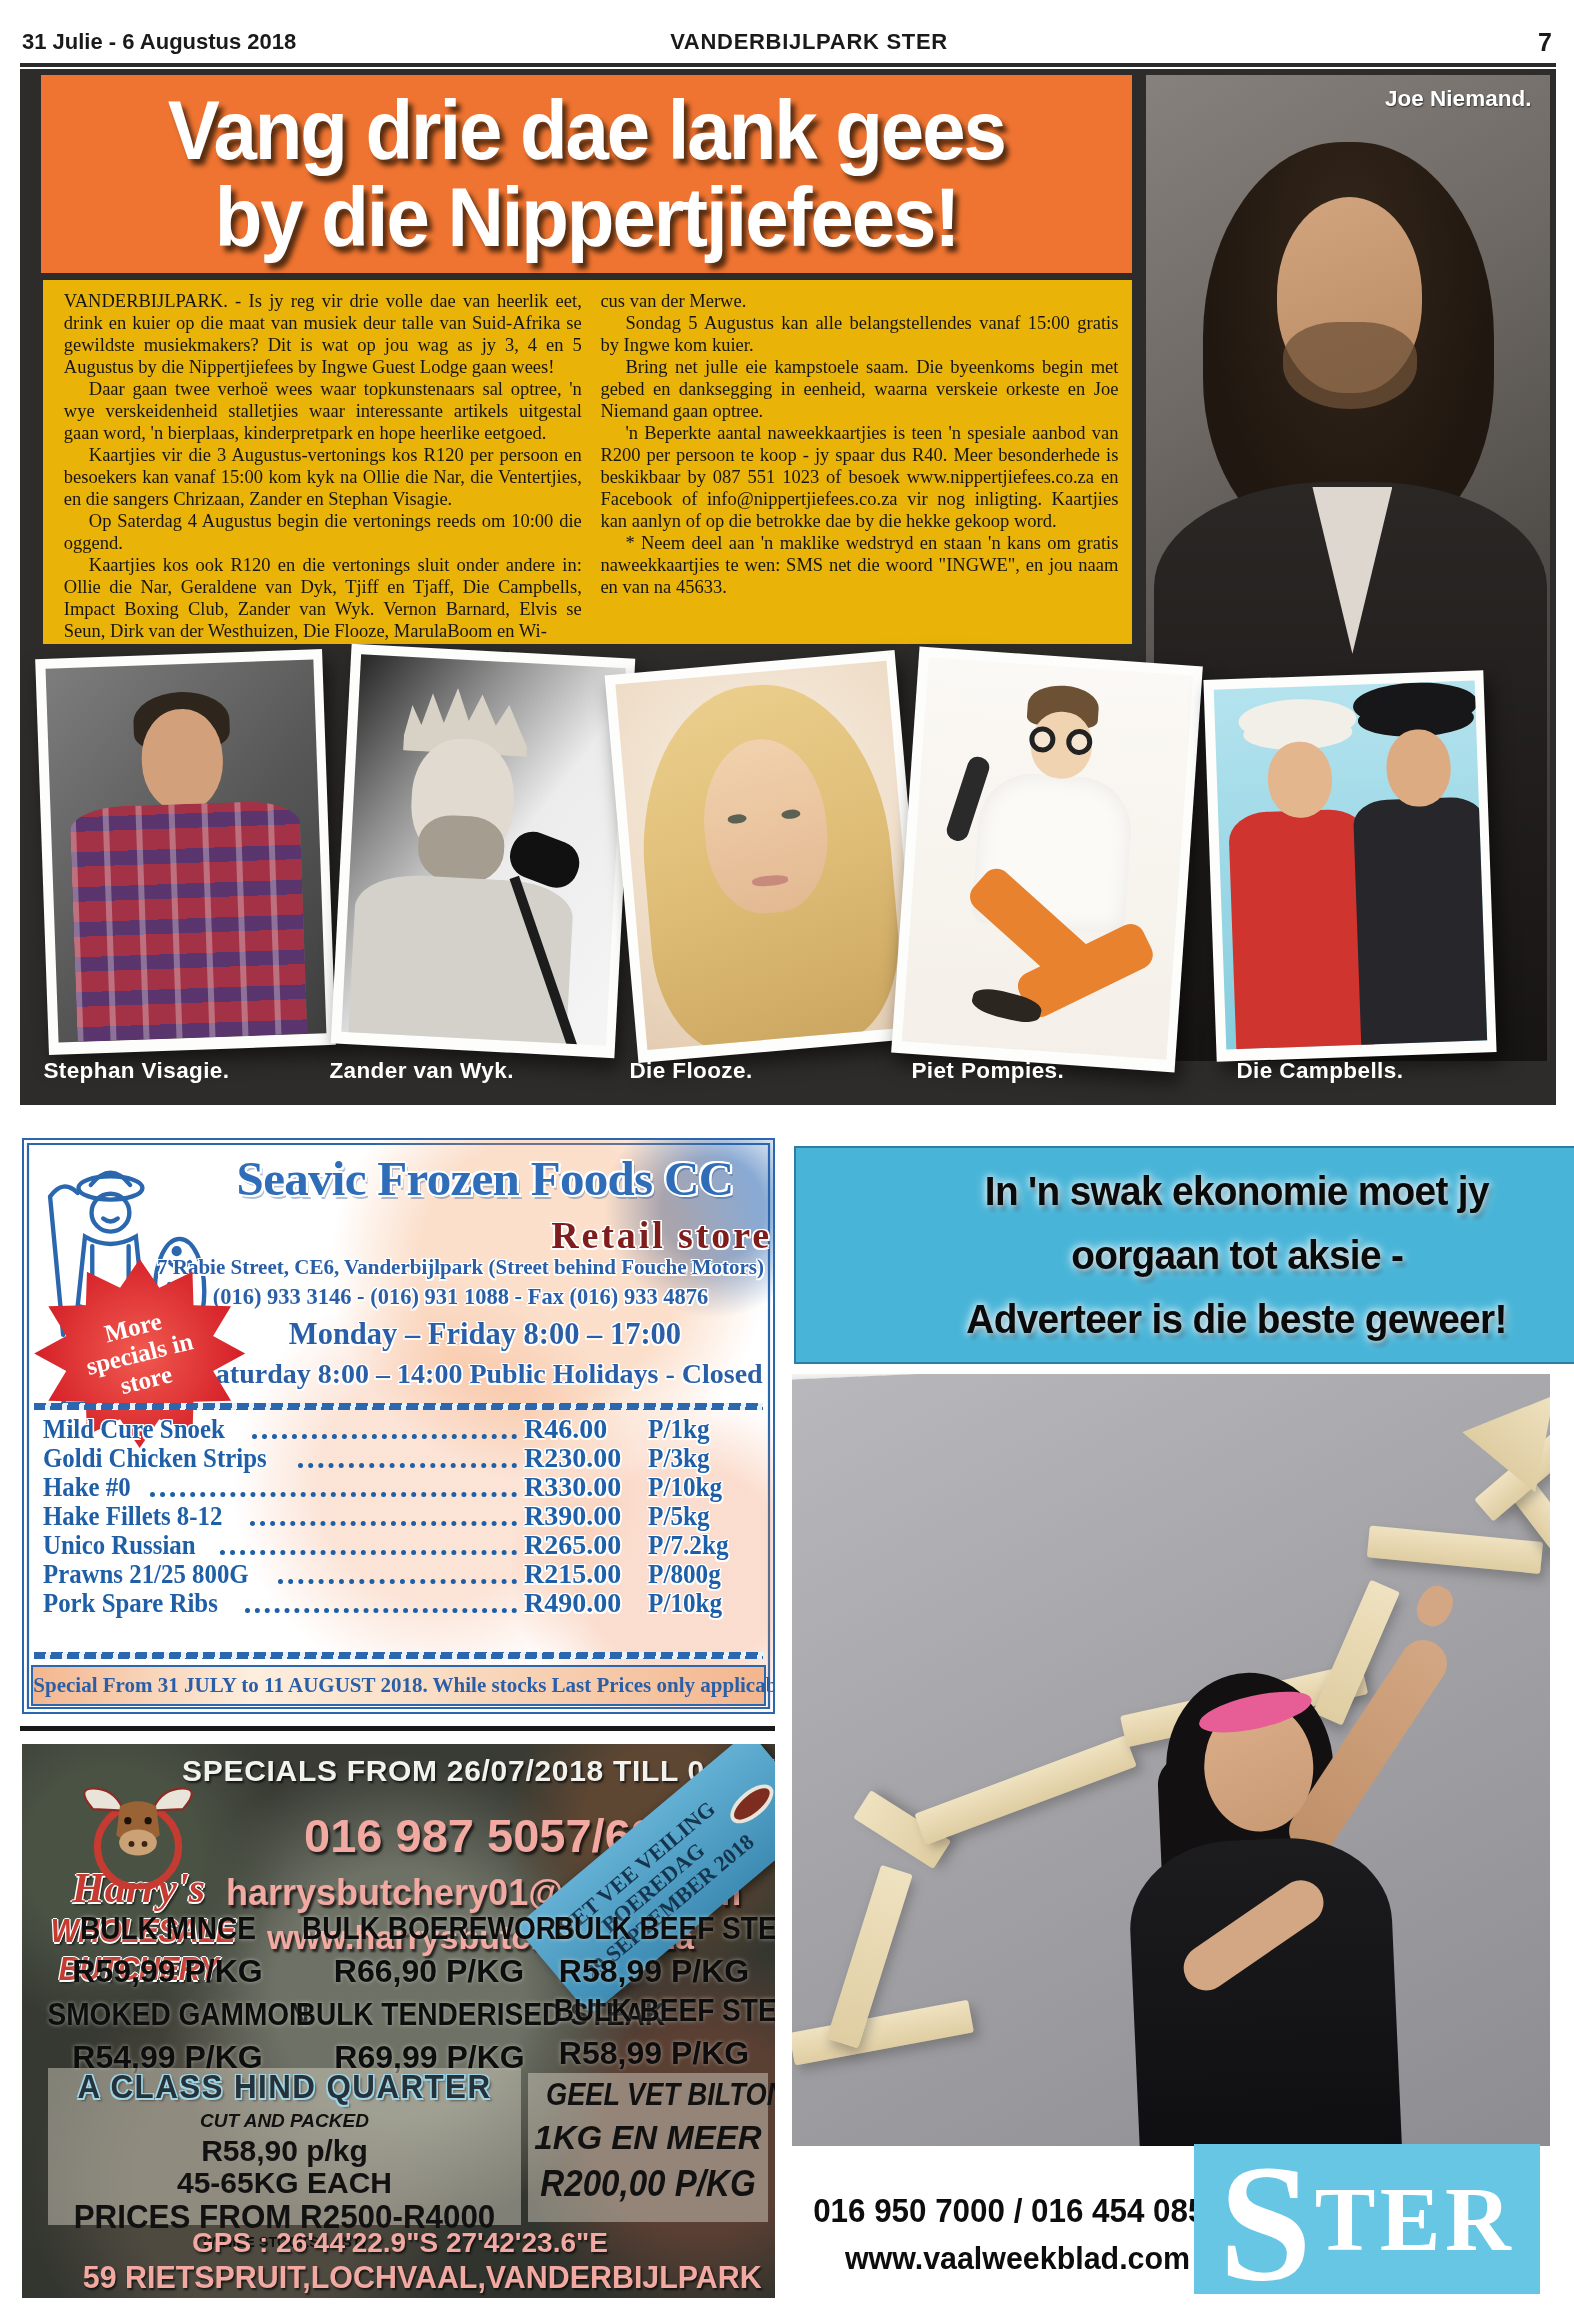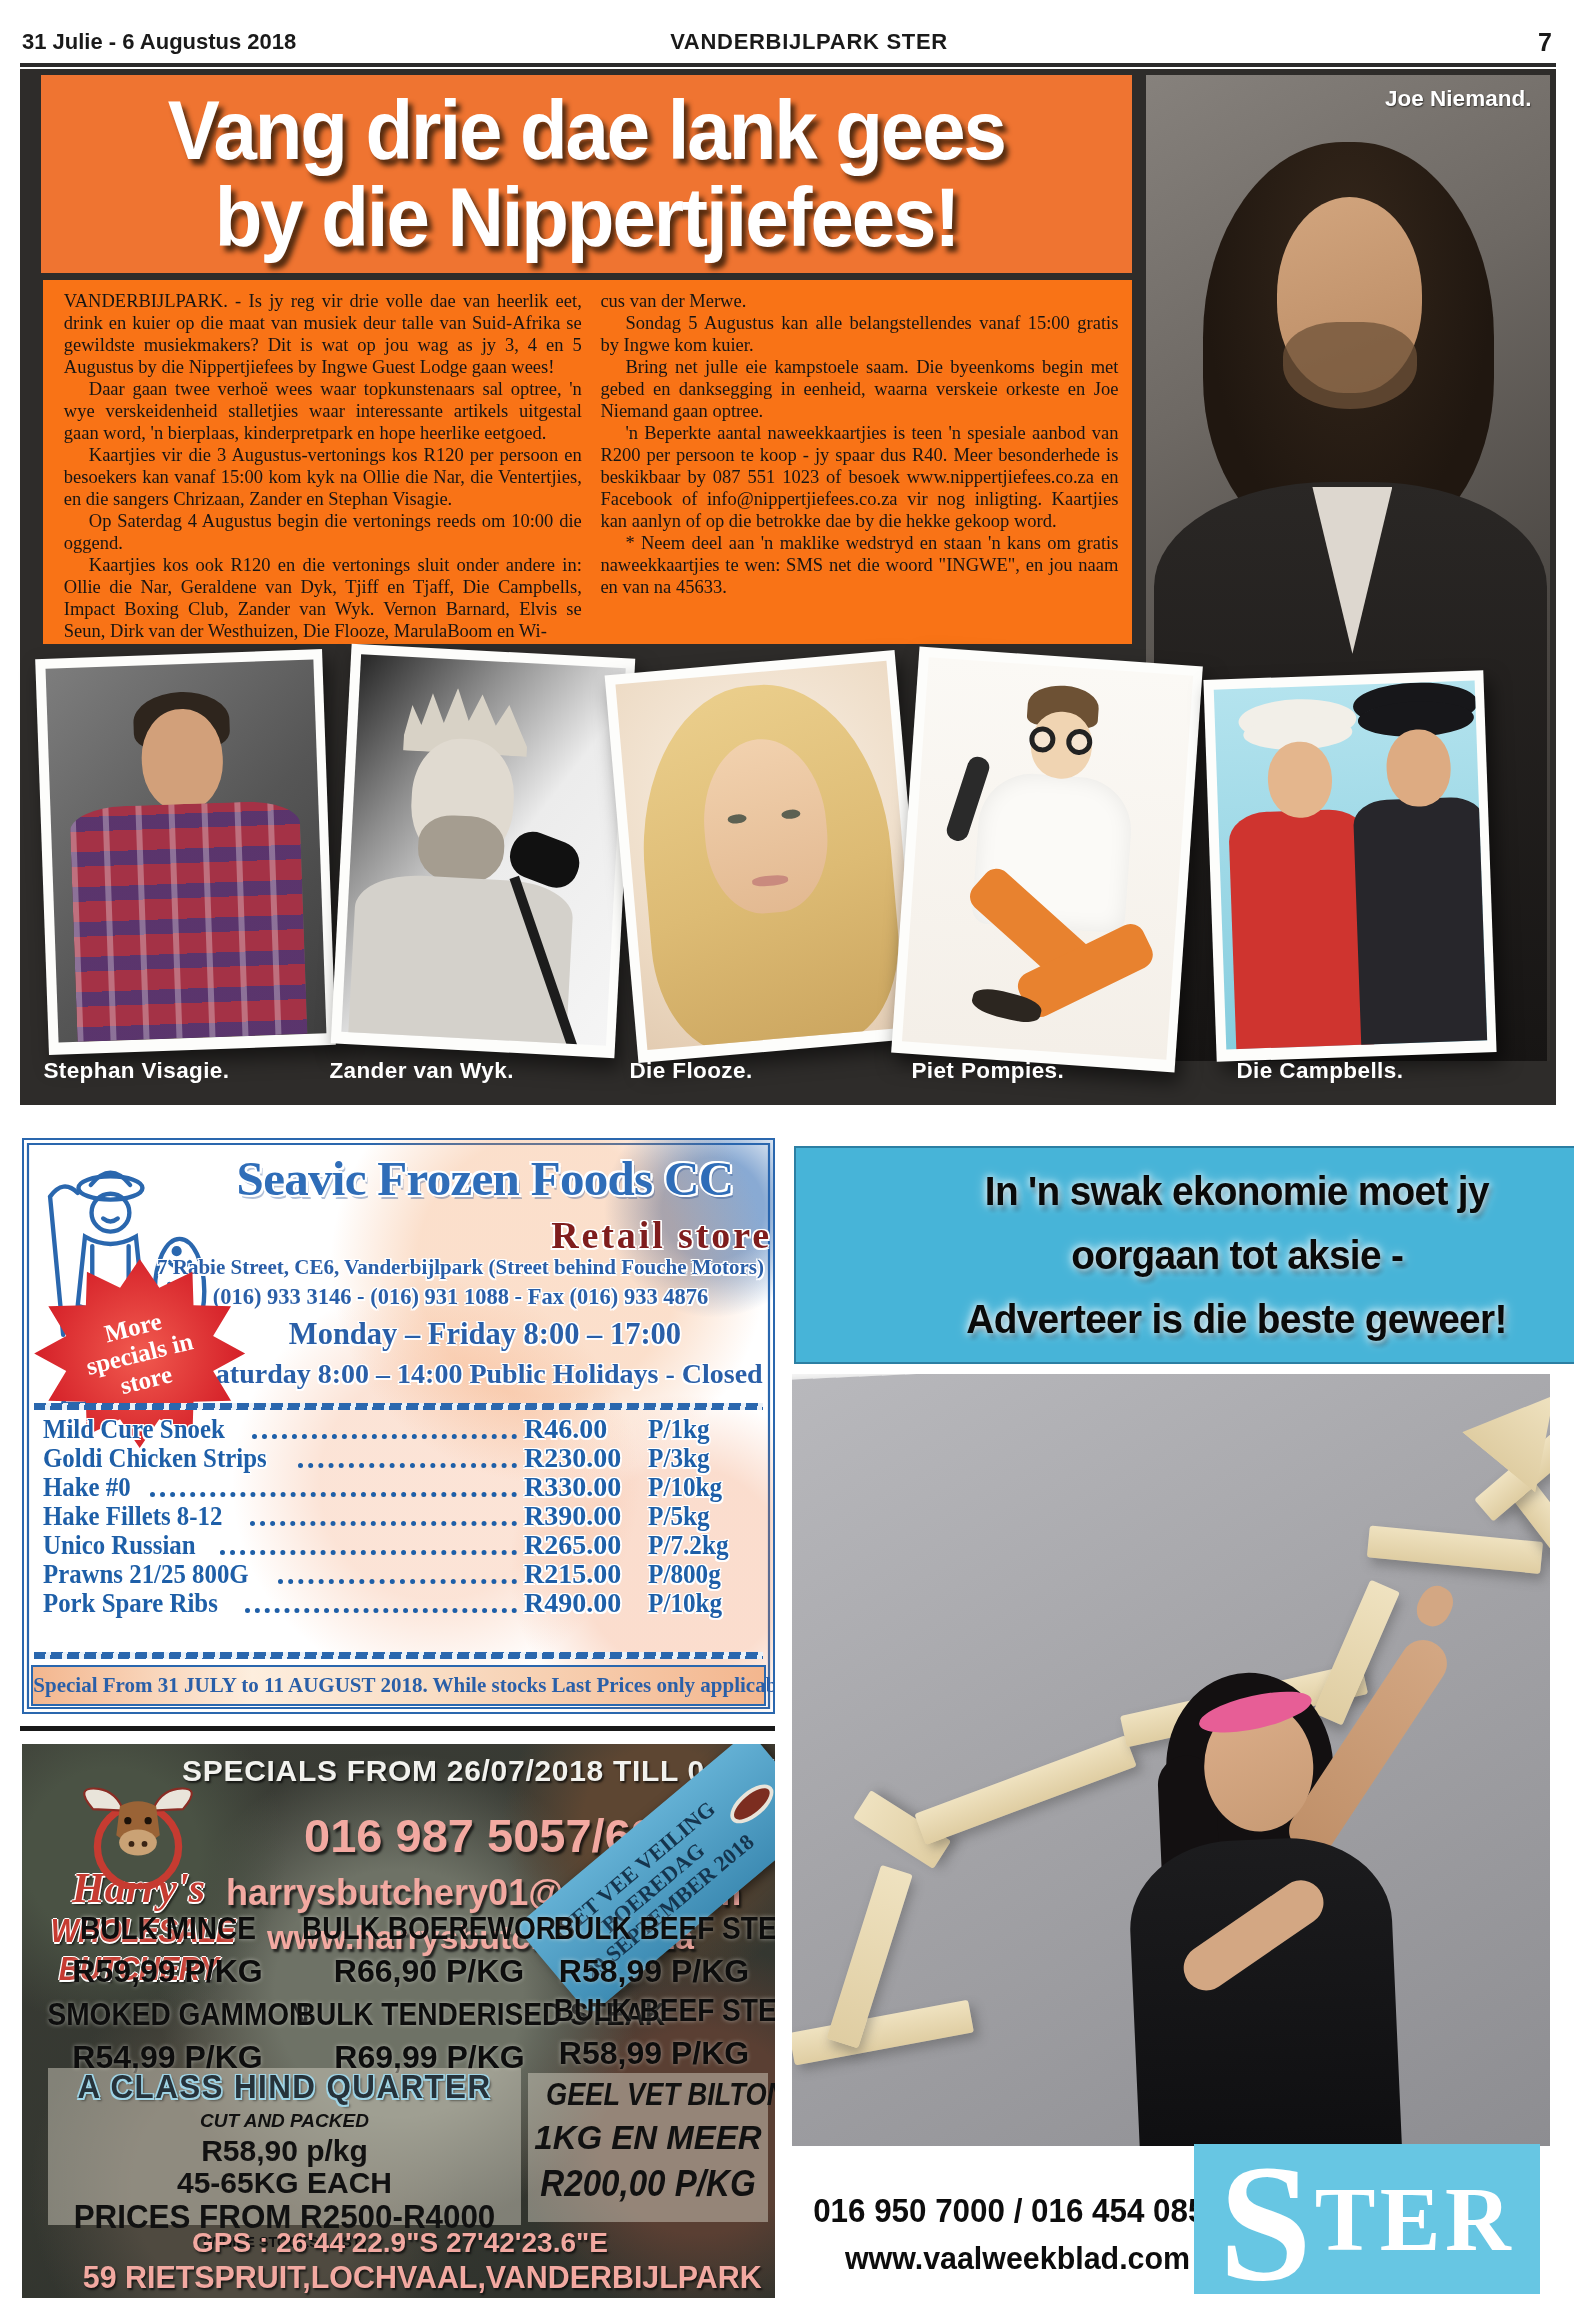--- a/index.html
+++ b/index.html
@@ -11,21 +11,21 @@
   .hdr-masthead { position:absolute; left:0; right:0; top:29px; text-align:center; font-size:22px; font-weight:bold; color:#1a1a1a; letter-spacing:0.7px;margin-left:44px; }
   .hdr-page { position:absolute; right:22px; top:28px; font-size:25px; font-weight:bold; color:#1a1a1a; }
   .hdr-rule { position:absolute; left:20.4px; right:18px; top:63px; height:4.4px; background:#2b2b2b; }
 
   
   .band { position:absolute; left:20.4px; top:69px; width:1536px; height:1036px; background:#2e2c2a; }
 
   .headline-box { position:absolute; left:20.4px; top:5.8px; width:1091px; height:198px; background:#ef7431; display:flex; flex-direction:column; justify-content:center; align-items:center; }
   .headline-line { color:#fff; font-weight:bold; font-size:83px; line-height:87px; letter-spacing:-2.2px; white-space:nowrap; transform:scaleX(.94); text-shadow:5.1px 5.8px 5.1px rgba(45,25,8,.8); }
 
-  .article-box { position:absolute; left:23px; top:211px; width:1089px; height:364px; background:#f97316; overflow:hidden; }
+  .article-box { position:absolute; left:23px; top:211px; width:1089px; height:364px; background:#eab308; overflow:hidden; }
   .article-col { position:absolute; top:10.2px; width:518px; font-family:"Liberation Serif", serif; font-size:18.5px; line-height:22px; color:#171513; text-align:justify; }
   .article-col p { margin:0; }
   .article-col p.ind { text-indent:25px; }
   .col1 { left:20.4px; } .col2 { left:557px; }
 
   
   .joe { position:absolute; left:1126px; top:5.8px; width:404px; height:986px; background:linear-gradient(150deg,#86817c 0%,#6e6964 30%,#4c4844 62%,#312e2b 100%); overflow:hidden; }
   .joe-hair { position:absolute; left:57px; top:67px; width:291px; height:407px; background:radial-gradient(ellipse at 50% 30%, #35271b 0%, #201710 70%); border-radius:48% 48% 42% 42%; }
   .joe-face { position:absolute; left:131px; top:122px; width:145px; height:196px; background:linear-gradient(160deg,#d2a57e,#b98a63); border-radius:50% 50% 46% 46%; }
   .joe-beard { position:absolute; left:137px; top:247px; width:134px; height:87px; background:#6d5138; opacity:.75; border-radius:40% 40% 50% 50%; }

